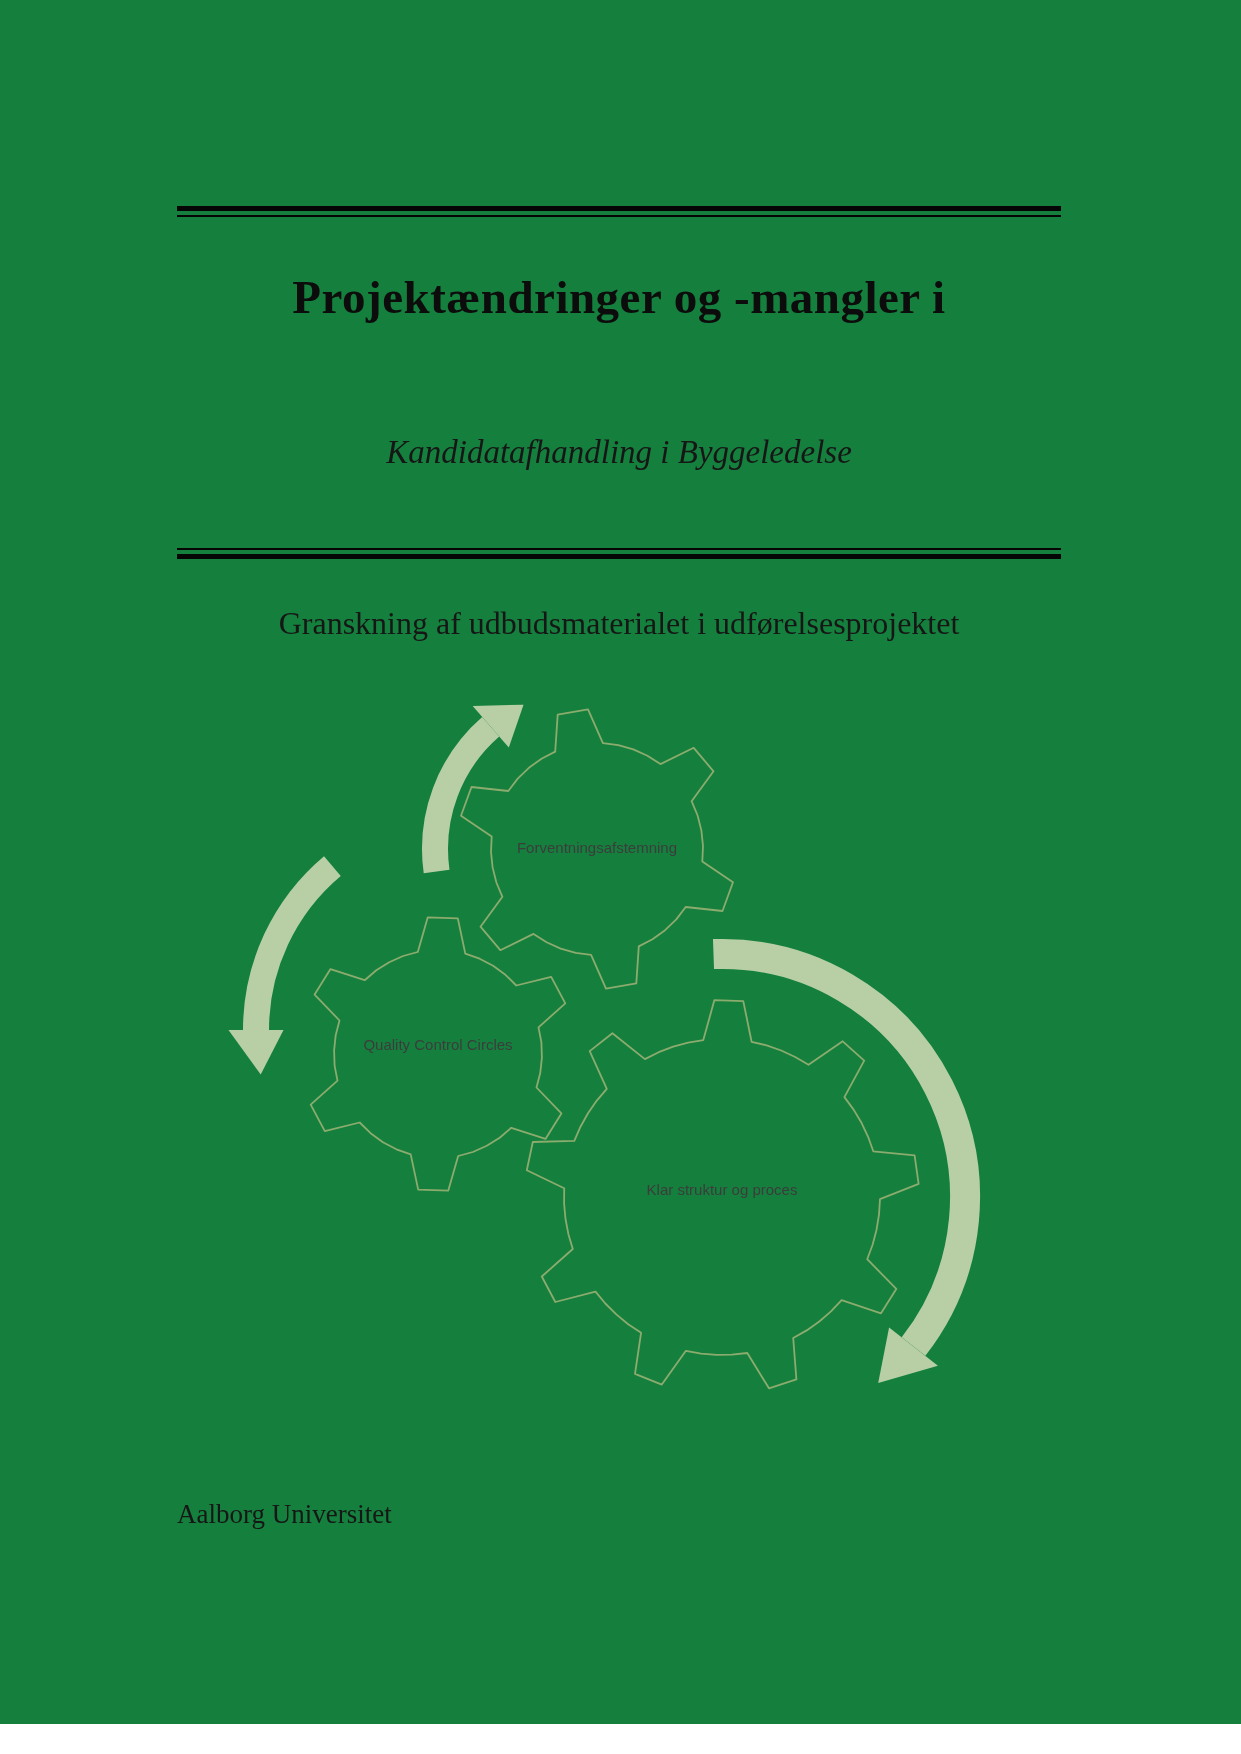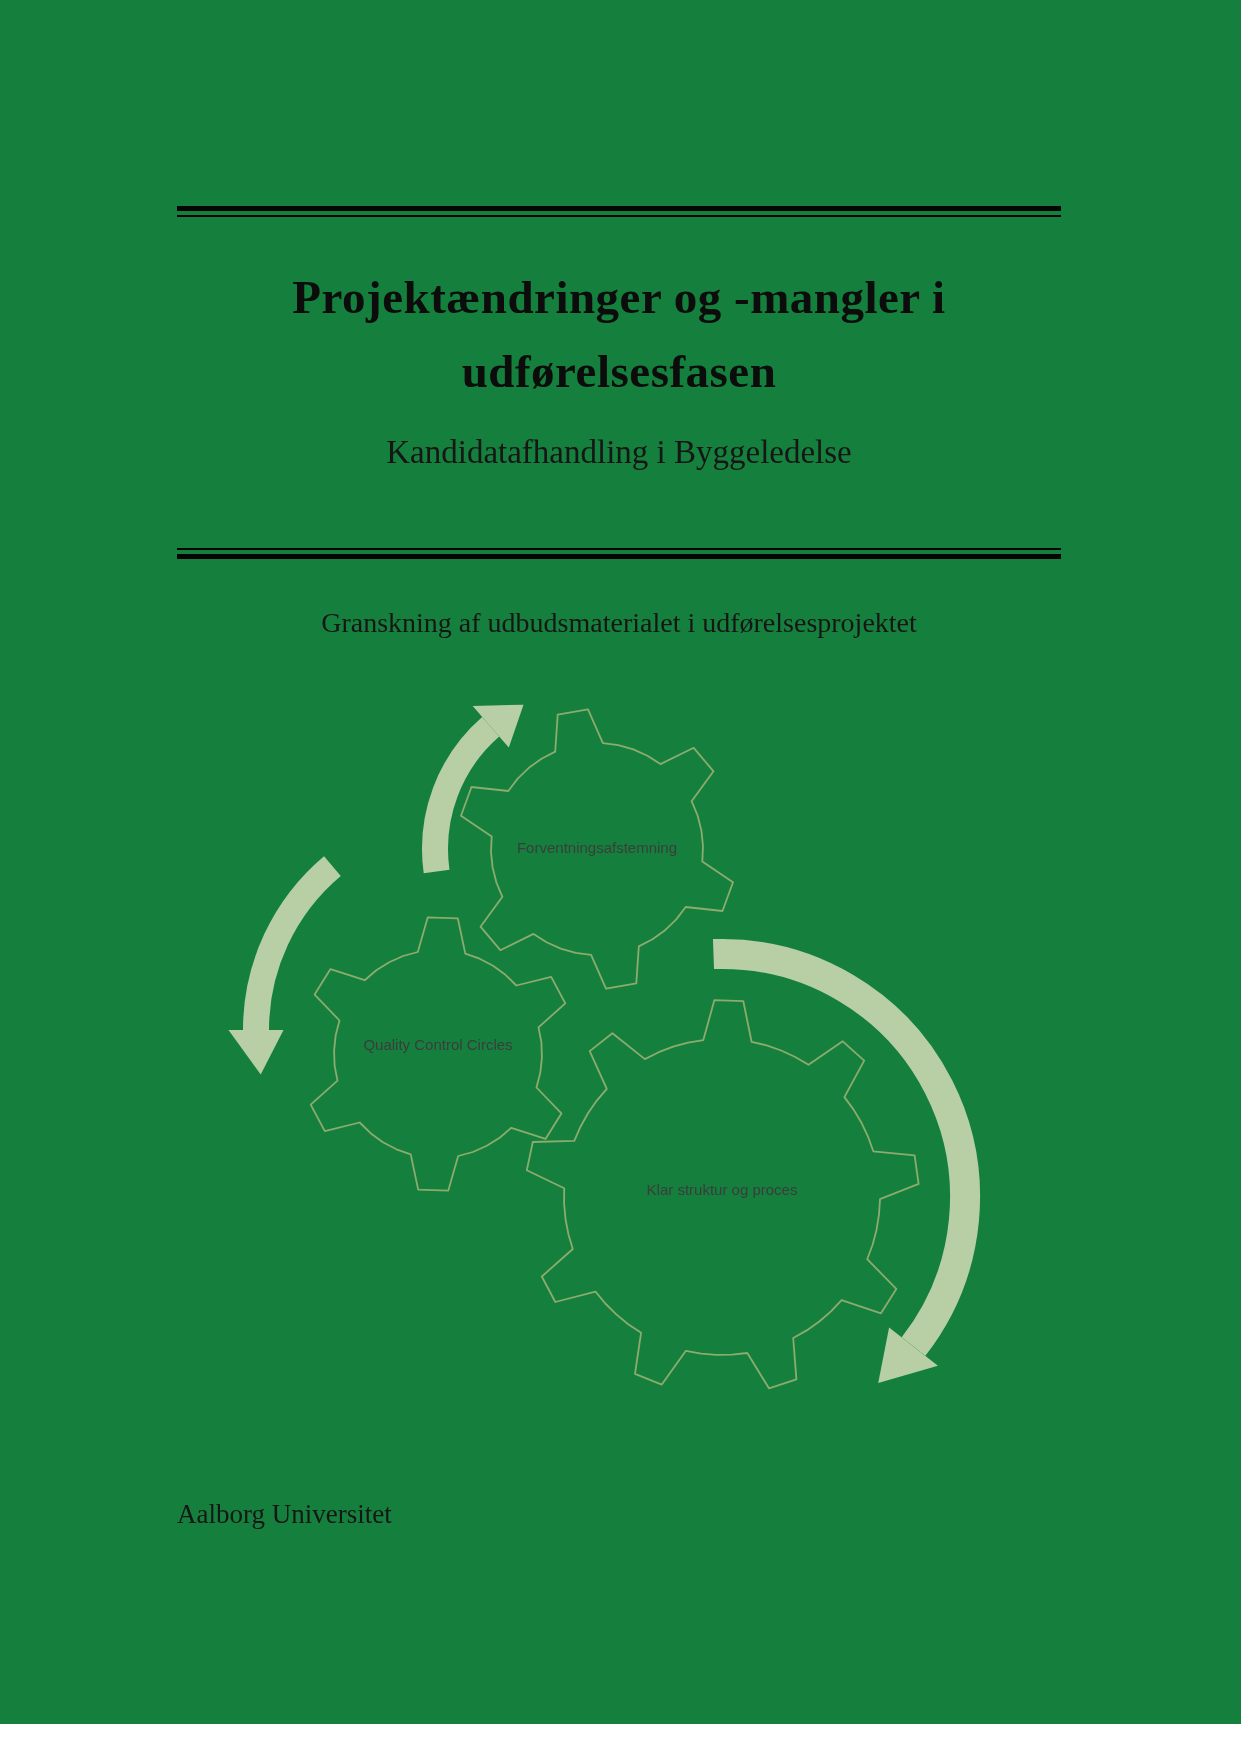--- a/index.html
+++ b/index.html
@@ -13,45 +13,44 @@
   .rule .thin{height:2px;background:#050505;}
   .rule-top .thick{margin-bottom:4px;}
   .rule-bottom .thin{margin-bottom:4px;}
 
   .title{position:absolute;left:177px;top:260px;width:884px;margin:0;
          font-size:47px;font-weight:bold;color:#0c0c0c;text-align:center;
          line-height:74px;letter-spacing:0.5px;}
   .title .tline{display:block;}
 
   .subtitle{position:absolute;left:177px;top:430px;width:884px;
-            font-size:33px;color:#161616;text-align:center;line-height:44px;}
+            font-size:33px;color:#161616;text-align:center;line-height:44px;font-style:italic;}
 
   .tagline{position:absolute;left:177px;top:602px;width:884px;
-           font-size:28px;color:#161616;text-align:center;line-height:42px;}
+           font-size:32px;color:#161616;text-align:center;line-height:42px;}
 
   #diagram-svg{position:absolute;left:0;top:0;width:1241px;height:1754px;}
 
   .gear-label{font-family:"Liberation Sans","DejaVu Sans",sans-serif;font-size:15px;}
 
   .footer{position:absolute;left:177px;top:1495px;width:884px;text-align:left;
           font-size:27px;color:#161616;line-height:39px;}
 </style>
 </head>
 <body>
 
 <div class="page">
 
   <div class="rule rule-top">
     <div class="thick"></div>
     <div class="thin"></div>
   </div>
 
   <h1 class="title">
     <span class="tline">Projektændringer og -mangler i</span>
-    <span class="tline">udførelsesfasen</span>
   </h1>
 
   <div class="subtitle">Kandidatafhandling i Byggeledelse</div>
 
   <div class="rule rule-bottom">
     <div class="thin"></div>
     <div class="thick"></div>
   </div>
 
   <div class="tagline">Granskning af udbudsmaterialet i udførelsesprojektet</div>

